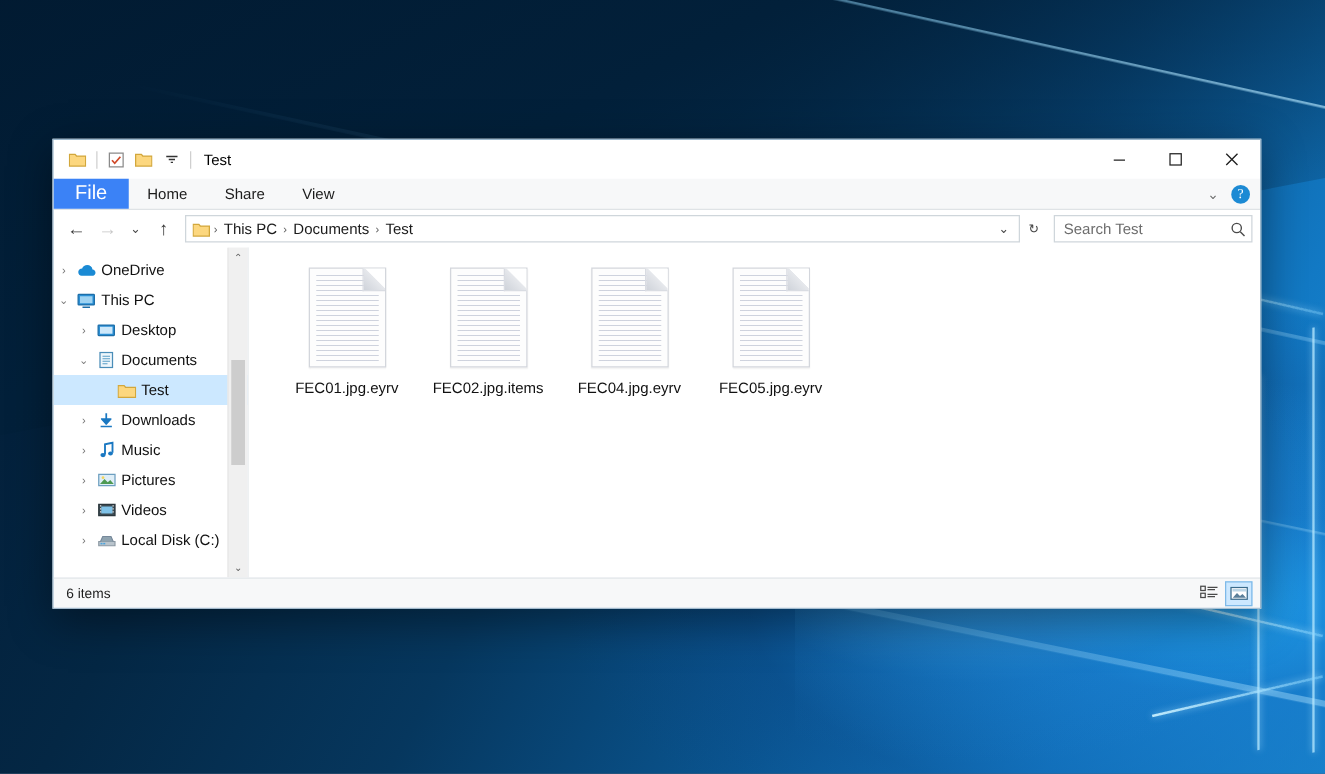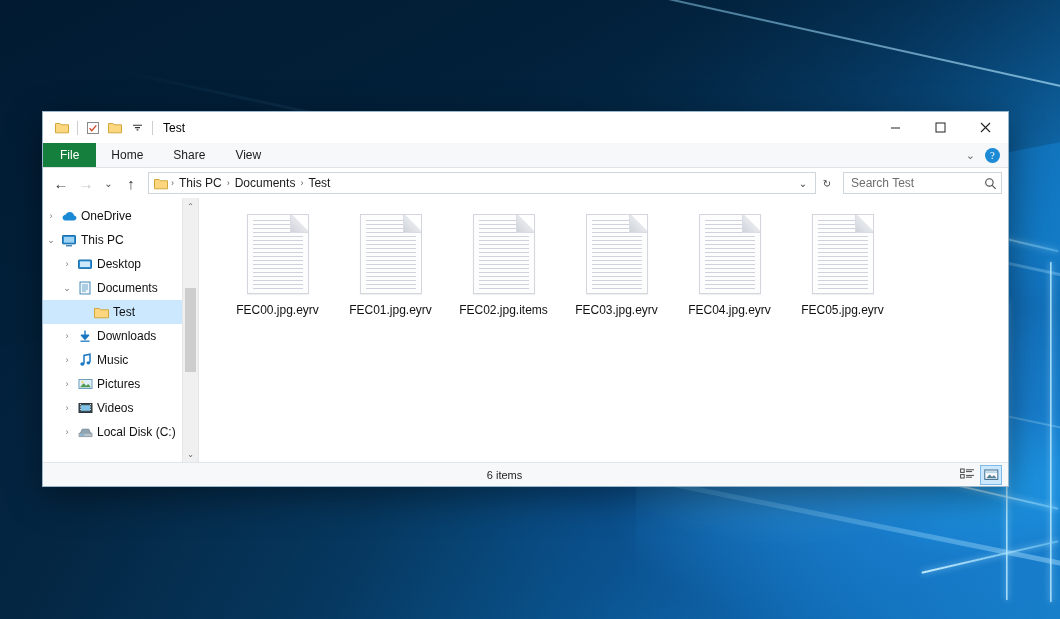--- a/index.html
+++ b/index.html
@@ -103,24 +103,24 @@
 
   
   .ribbon {
     height: 25px; min-height: 25px;
     background: #f7f8f9;
     display: flex; align-items: stretch;
     position: relative;
     border-bottom: 1px solid #dfe3e6;
   }
   .tab-file {
-    background: #15803d; color: #fff;
+    background: #3b82f6; color: #fff;
     padding: 0 17px;
     display: flex; align-items: center;
-    font-size: 12px;
+    font-size: 16px;
   }
   .tab {
     padding: 0 15px;
     display: flex; align-items: center;
     font-size: 12px; color: #1c1c1c; text-align: center;
   }
   .ribbon-right {
     position: absolute; right: 4px; top: 0;
     height: 25px; display: flex; align-items: center; gap: 6px;
   }
@@ -278,21 +278,21 @@
   
   .statusbar {
     height: 24px; min-height: 24px;
     background: #f7f8f9;
     border-top: 1px solid #e2e6e9;
     display: flex; align-items: center;
     padding: 0 6px 0 10px;
     font-size: 11px; color: #1c1c1c;
     position: relative;
   }
-  .status-text { flex: 1; text-align: center; }
+  .status-text { flex: 1; }
   .view-btns { display: flex; align-items: center; gap: 2px; }
   .view-btn {
     width: 22px; height: 20px;
     display: flex; align-items: center; justify-content: center;
   }
   .view-btn.active { background: #cce8ff; border: 1px solid #7eb9e8; }
 </style>
 </head>
 <body>
 
@@ -533,55 +533,39 @@
         <div class="sb-track">
           <div class="sb-thumb"></div>
         </div>
         <div class="sb-arrow">⌄</div>
       </div>
     </div>
 
     <div class="content">
       <div class="file-grid">
 
-        <div class="file-cell">
-          <div class="doc-icon">
-            <div class="doc-lines"></div>
-            <div class="doc-fold-mask"></div>
-            <div class="doc-fold"></div>
-          </div>
-          <div class="file-name">FEC00.jpg.eyrv</div>
-        </div>
 
         <div class="file-cell">
           <div class="doc-icon">
             <div class="doc-lines"></div>
             <div class="doc-fold-mask"></div>
             <div class="doc-fold"></div>
           </div>
           <div class="file-name">FEC01.jpg.eyrv</div>
         </div>
 
         <div class="file-cell">
           <div class="doc-icon">
             <div class="doc-lines"></div>
             <div class="doc-fold-mask"></div>
             <div class="doc-fold"></div>
           </div>
           <div class="file-name">FEC02.jpg.items</div>
         </div>
 
-        <div class="file-cell">
-          <div class="doc-icon">
-            <div class="doc-lines"></div>
-            <div class="doc-fold-mask"></div>
-            <div class="doc-fold"></div>
-          </div>
-          <div class="file-name">FEC03.jpg.eyrv</div>
-        </div>
 
         <div class="file-cell">
           <div class="doc-icon">
             <div class="doc-lines"></div>
             <div class="doc-fold-mask"></div>
             <div class="doc-fold"></div>
           </div>
           <div class="file-name">FEC04.jpg.eyrv</div>
         </div>
 

